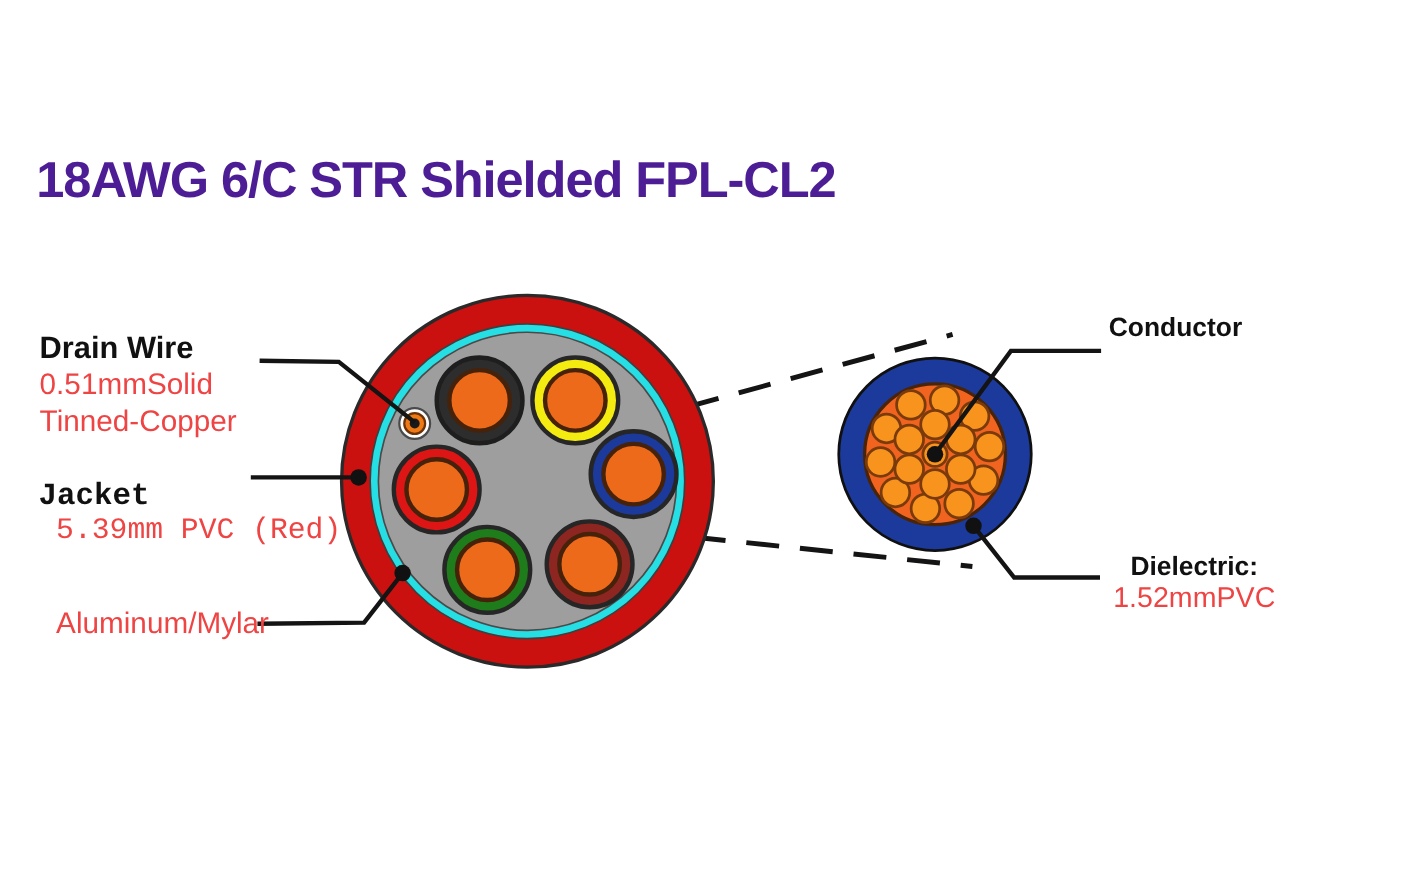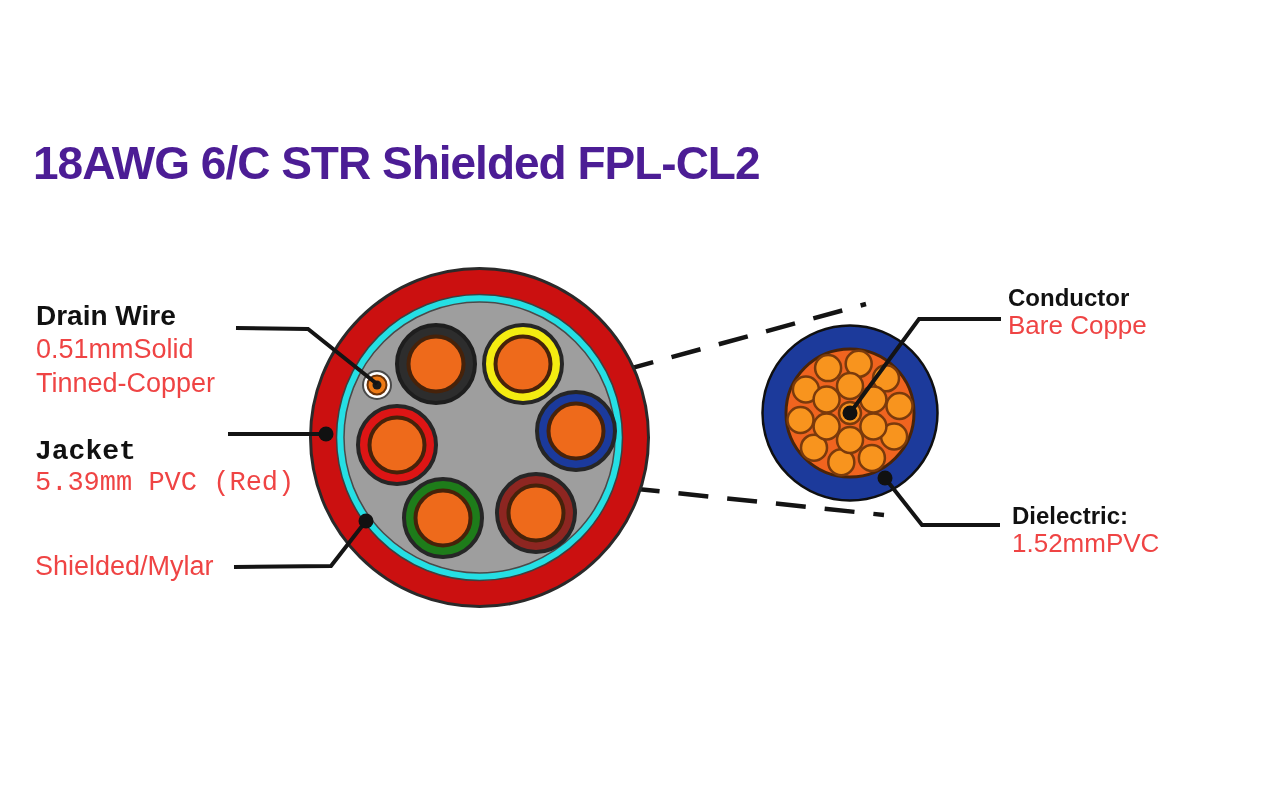--- a/index.html
+++ b/index.html
@@ -6,26 +6,26 @@
   #stage{position:relative;width:1280px;height:800px;background:#ffffff;overflow:hidden;
          font-family:"Liberation Sans", sans-serif;color:#181818;}
   #diagram-svg{position:absolute;left:0;top:0;width:1280px;height:800px;}
   .title{position:absolute;left:33px;top:136px;font-size:46px;font-weight:700;
          letter-spacing:-1px;color:#4c1d95;white-space:nowrap;text-align:right;}
   .label-block{position:absolute;white-space:nowrap;}
   .label-block .hd{font-size:28px;font-weight:700;color:#111;line-height:32px;}
   .label-block .ln{font-size:27px;font-weight:400;color:#ef4444;line-height:34px;}
   .lb-drain{left:36px;top:274px;margin-top:26px;}
   .lb-jacket{left:35px;top:436px;font-family:Liberation Mono, monospace;}
-  .lb-jacket .ln,.lb-shield .ln{line-height:30px;}
+  .lb-jacket .ln,.lb-shield .ln{line-height:30px;margin-left:16px;}
   .lb-shield{left:35px;top:551px;}
   .lb-conductor{left:1008px;top:283px;}
   .lb-conductor .hd,.lb-dielectric .hd{line-height:29px;font-size:24px;}
   .lb-conductor .ln,.lb-dielectric .ln{line-height:27px;font-size:26px;}
-  .lb-dielectric{left:1012px;top:501px;}
+  .lb-dielectric{left:1012px;top:501px;text-align:center;}
 </style>
 </head>
 <body>
 
 <div id="stage">
 
   <svg id="diagram-svg" viewBox="0 0 1280 800">
 
     <line x1="577" y1="383" x2="866" y2="304" stroke="#141414" stroke-width="4.5" stroke-dasharray="30 19"></line>
     <line x1="581" y1="483" x2="884" y2="515" stroke="#141414" stroke-width="4.5" stroke-dasharray="30 19"></line>
@@ -110,26 +110,25 @@
     <div class="ln">0.51mmSolid</div>
     <div class="ln">Tinned-Copper</div>
   </div>
 
   <div class="label-block lb-jacket">
     <div class="hd">Jacket</div>
     <div class="ln">5.39mm PVC (Red)</div>
   </div>
 
   <div class="label-block lb-shield">
-    <div class="ln">Shielded/Mylar</div>
+    <div class="ln">Aluminum/Mylar</div>
   </div>
 
   <div class="label-block lb-conductor">
     <div class="hd">Conductor</div>
-    <div class="ln">Bare Coppe</div>
   </div>
 
   <div class="label-block lb-dielectric">
     <div class="hd">Dielectric:</div>
     <div class="ln">1.52mmPVC</div>
   </div>
 
 </div>
 
 </body></html>

